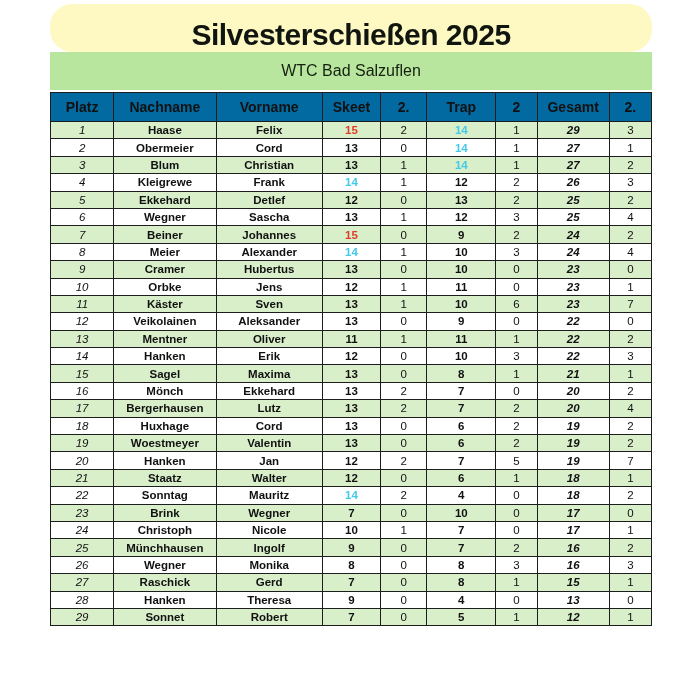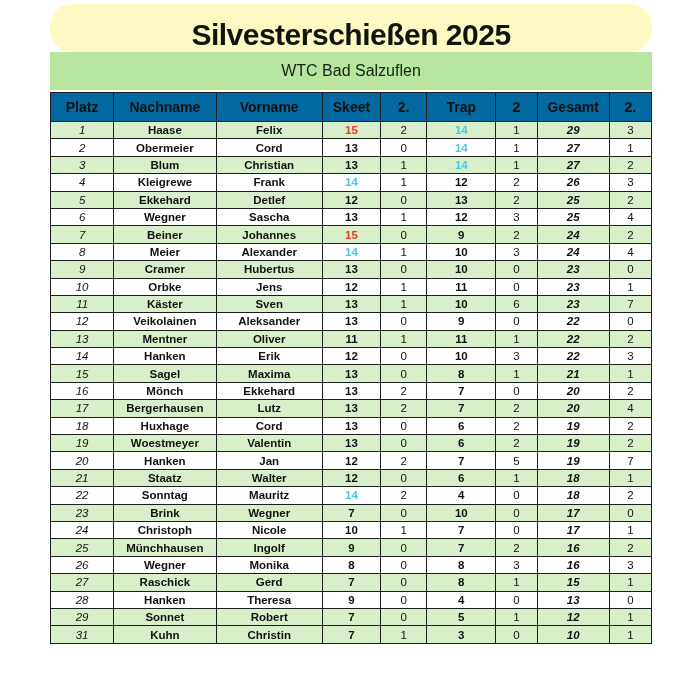--- a/index.html
+++ b/index.html
@@ -435,28 +435,17 @@
             <td class="cell-platz">29</td>
             <td class="cell-name">Sonnet</td>
             <td class="cell-name">Robert</td>
             <td class="cell-score">7</td>
             <td class="cell-sub">0</td>
             <td class="cell-score">5</td>
             <td class="cell-sub">1</td>
             <td class="cell-gesamt">12</td>
             <td class="cell-sub">1</td>
           </tr>
-          <tr class="green">
-            <td class="cell-platz">31</td>
-            <td class="cell-name">Kuhn</td>
-            <td class="cell-name">Christin</td>
-            <td class="cell-score">7</td>
-            <td class="cell-sub">1</td>
-            <td class="cell-score">3</td>
-            <td class="cell-sub">0</td>
-            <td class="cell-gesamt">10</td>
-            <td class="cell-sub">1</td>
-          </tr>
         </tbody>
     </table>
 
   </div>
 </div>
 
 </body></html>

